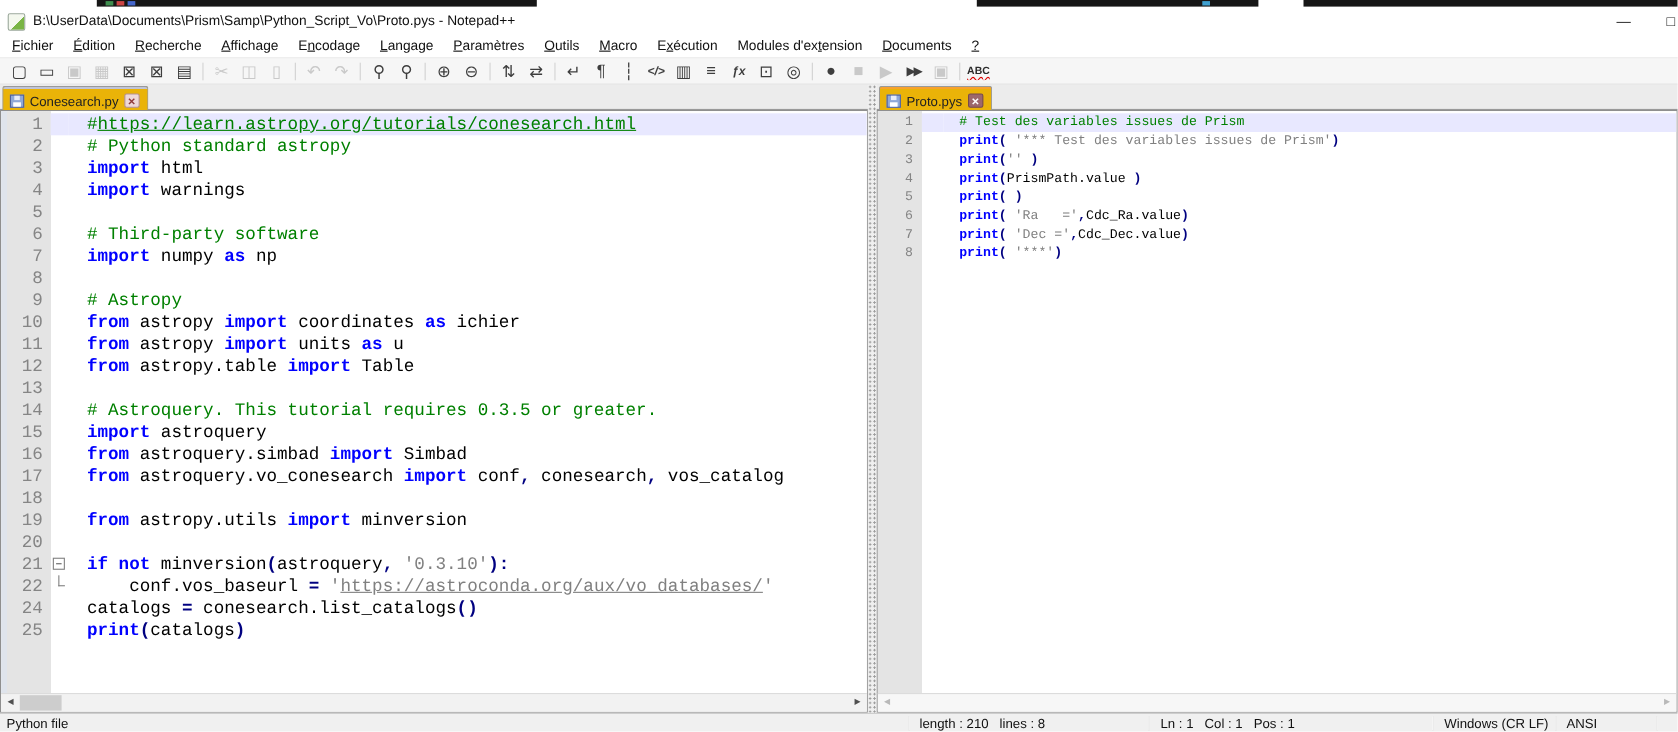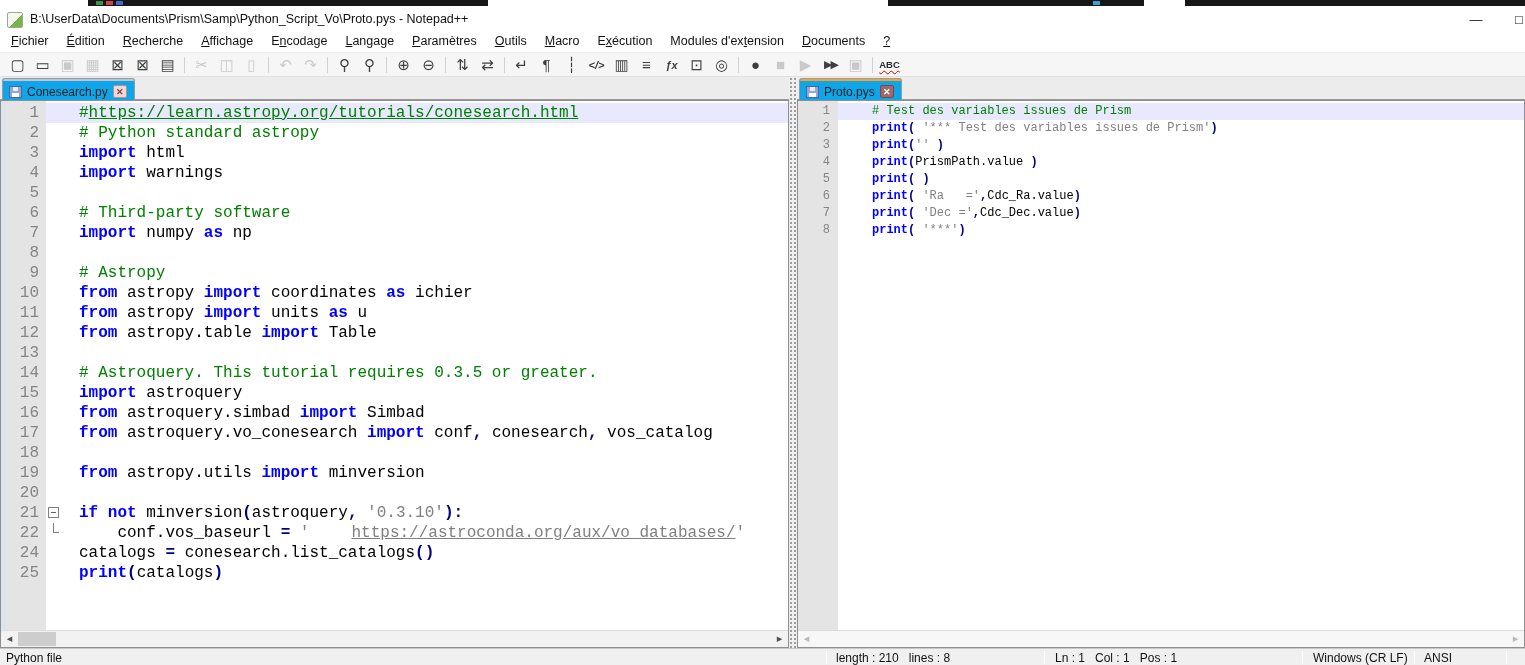--- a/index.html
+++ b/index.html
@@ -50,21 +50,21 @@
   .pane-left  { width:789px; }
   .pane-right { width:728px; }
   .splitter { width:8px; height:571px; flex:0 0 8px; background-color:#efefef;
               background-image:radial-gradient(#9d9d9d 1px, transparent 1.1px);
               background-size:4px 4px; }
 
   
   .tabbar { height:23px; background:#ececec; border-bottom:1px solid #999;
             display:flex; align-items:flex-end; padding-left:2px; flex:0 0 23px; }
   .tab { height:22px; margin-bottom:-1px; display:flex; align-items:center; gap:5px;
-         padding:4px 7px 0 6px; background:#0ea5e9; border:1px solid #9a9a9a; border-bottom:none;
+         padding:4px 7px 0 6px; background:#eab308; border:1px solid #9a9a9a; border-bottom:none;
          border-radius:3px 3px 0 0; position:relative; font-size:12px; color:#222; z-index:2; }
   .tab::before { content:""; position:absolute; top:0; left:0; right:0; height:2px;
                  border-radius:3px 3px 0 0; }
   .pane-left  .tab::before { background:#c0c4d8; }
   .pane-right .tab::before { background:#f7a22d; }
   .floppy { width:13px; height:12px; background:#8fa8d8; border:1px solid #50629b;
             position:relative; display:inline-block; }
   .floppy::before { content:""; position:absolute; left:3px; top:0; width:5px; height:4px; background:#e8ecf8; }
   .floppy::after  { content:""; position:absolute; left:2px; bottom:0; width:7px; height:4px; background:#fff; }
   .tab-close { width:14px; height:13px; font-size:9px; font-weight:bold; line-height:12px;
@@ -98,21 +98,21 @@
                       border-top:1px solid #606060; }
   .fold-tail { position:absolute; left:7px; top:0; width:6px; height:10px;
                border-left:1px solid #808080; border-bottom:1px solid #808080; }
 
   .sg-d  { color:#000; }
   .sg-k  { color:#0000ff; font-weight:bold; }
   .sg-o  { color:#000080; font-weight:bold; }
   .sg-c  { color:#008000; }
   .sg-cl { color:#008000; text-decoration:underline; }
   .sg-s  { color:#808080; }
-  .sg-sl { color:#808080; text-decoration:underline;margin-left:42px; }
+  .sg-sl { color:#808080; text-decoration:underline; }
 
   
   .hscroll { flex:0 0 17px; position:relative; border-top:1px solid #dcdcdc; background:#f2f2f2; }
   .hs-arr { position:absolute; top:0; width:17px; height:16px; text-align:center;
             line-height:15px; font-size:11px; color:#505050; }
   .hs-arr.l { left:0; }  .hs-arr.r { right:0; }
   .pane-right .hs-arr { color:#b9b9b9; }
   .pane-right .hscroll { background:#f7f7f7; }
   .hs-thumb { position:absolute; left:17px; top:1px; width:38px; height:14px; background:#cdcdcd; }
 

